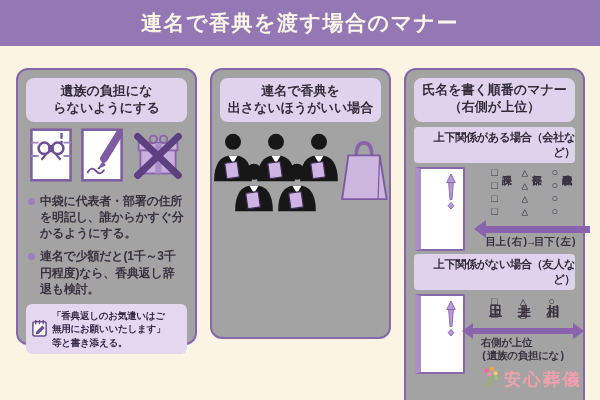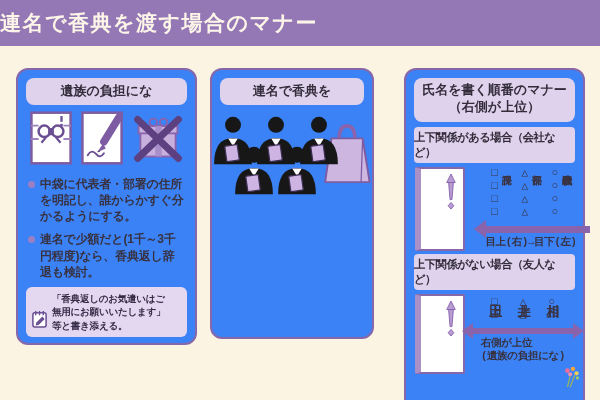--- a/index.html
+++ b/index.html
@@ -5,31 +5,31 @@
   * { margin:0; padding:0; box-sizing:border-box; }
   html,body { width:600px; height:400px; }
   body {
     position:relative; overflow:hidden;
     background:#fbf4e3;
     font-family:"Liberation Sans","DejaVu Sans",sans-serif;
     color:#38313f;
   }
   .title-bar {
     position:absolute; top:0; left:0; width:600px; height:46px;
-    background:#9478b6; display:flex; align-items:center; 
+    background:#9478b6; display:flex; align-items:center; justify-content:center;
   }
   .title-bar h1 {
     color:#fdf6e8; font-size:21px; font-weight:bold; letter-spacing:1.5px;
   }
   .panel {
-    position:absolute; top:68px; background:#3b82f6;
+    position:absolute; top:68px; background:#a3a3a3;
     border:2px solid #8668aa; border-radius:12px;
   }
   #panel-burden { left:16px;  width:181px; height:277px; }
-  #panel-avoid  { left:210px; width:164px; height:271px; }
+  #panel-avoid  { left:210px; width:181px; height:271px; }
   #panel-order  { left:404px; width:181px; height:346px;font-family:Liberation Mono, monospace; }
 
   .panel-header {
     margin:8px 8px 5px; background:#ded2ec; border-radius:8px;
     padding:5px 2px; text-align:center; font-weight:bold;
     font-size:13px; line-height:1.3; color:#332d3b;
   }
   .panel-header span { display:block; }
 
   .icon-row {
@@ -40,36 +40,36 @@
   .bullets li {
     position:relative; padding-left:12px; font-size:12px; font-weight:bold;
     line-height:1.35; margin-bottom:7px; letter-spacing:-0.2px;
   }
   .bullets li::before {
     content:""; position:absolute; left:0; top:5px;
     width:7px; height:7px; border-radius:50%; background:#9c7fc0;
   }
   .note-box {
     margin:2px 8px 0; background:#e3d8ef; border-radius:6px;
-    padding:5px 16px 5px 5px; display:flex; gap:4px; align-items:flex-end;
+    padding:5px 16px 5px 5px; display:flex; gap:4px; align-items:center;
   }
   .note-box .note-text {
     font-size:9.6px; font-weight:bold; line-height:1.4;
     letter-spacing:-0.3px; color:#352b48;
   }
 
   
   .avoid-figures { display:flex; align-items:center; justify-content:center; gap:14px; height:92px; margin:2px 0 6px; }
   .people-cluster { position:relative; width:128px; height:82px; }
   .person { position:absolute; }
 
   
   .subheader {
     margin:3px 8px 4px; background:#ded2ec; border-radius:4px;
-    text-align:left; font-size:11.3px; font-weight:bold;
+    text-align:right; font-size:11.3px; font-weight:bold;
     padding:3px 0; color:#332d3b; letter-spacing:-0.5px;
   }
   .order-section { display:flex; padding:0 9px; gap:7px; }
   .envelope {
     position:relative; background:#fff; flex:0 0 50px;
     border:2px solid #8668aa; border-left:6px solid #ab90c8; border-radius:2px;
   }
   .envelope.tall  { height:84px; }
   .envelope.short { height:80px; }
   .envelope svg { position:absolute; top:5px; right:7px; }
@@ -114,20 +114,21 @@
 </head>
 <body>
 
 <header class="title-bar">
   <h1>連名で香典を渡す場合のマナー</h1>
 </header>
 
 <section class="panel" id="panel-burden">
   <div class="panel-header">
     <span>遺族の負担にな</span>
+    <span>らないようにする</span>
   </div>
   <div class="icon-row">
     <span>
       <svg width="42" height="54" viewBox="0 0 44 56">
         <rect x="1.5" y="1.5" width="41" height="53" fill="#fff" stroke="#7d5ca3" stroke-width="2.6"></rect>
         <path d="M1,15 L9,15 M35,15 L43,15 M1,29 L9,29 M35,29 L43,29" stroke="#9c82bd" stroke-width="2"></path>
         <circle cx="15" cy="21" r="6" fill="none" stroke="#6b4f93" stroke-width="2.6"></circle>
         <circle cx="29" cy="21" r="6" fill="none" stroke="#6b4f93" stroke-width="2.6"></circle>
         <rect x="19" y="17.5" width="6" height="7.5" rx="1" fill="#6b4f93"></rect>
         <path d="M17,27 L12,33 M27,27 L32,33" stroke="#6b4f93" stroke-width="2.2"></path>
@@ -167,20 +168,21 @@
         <path d="M5.5,14.5 L12,8 L14.5,10.5 L8,17 L5,17.5 Z" fill="#6b4f93"></path>
       </svg>
     </span>
     <span class="note-text">「香典返しのお気遣いはご無用にお願いいたします」等と書き添える。</span>
   </div>
 </section>
 
 <section class="panel" id="panel-avoid">
   <div class="panel-header">
     <span>連名で香典を</span>
+    <span>出さないほうがいい場合</span>
   </div>
   <div class="avoid-figures">
     <span class="people-cluster">
       <svg class="person" style="left:0;top:0" width="42" height="50" viewBox="0 0 40 46">
           <circle cx="20" cy="8.5" r="7.6" fill="#171717"></circle>
           <path d="M2,46 Q2,21 20,21 Q38,21 38,46 Z" fill="#171717"></path>
           <path d="M15.5,21.5 L20,29 L24.5,21.5 Z" fill="#fff"></path>
           <path d="M19,28 L21,28 L20.7,34 L19.3,34 Z" fill="#171717"></path>
           <rect x="13" y="28" width="12" height="15" rx="1" fill="#cdb4e2" stroke="#3c2f52" stroke-width="1.2" transform="rotate(-8 19 35)"></rect>
         </svg>
@@ -313,13 +315,14 @@
   <span>
     <svg width="20" height="24" viewBox="0 0 22 26">
       <path d="M9,12 L6,24 M14,11 L9,24" stroke="#9ab35f" stroke-width="1.4" fill="none"></path>
       <circle cx="6" cy="6" r="2.6" fill="#f06d9a"></circle>
       <circle cx="12" cy="4" r="2.4" fill="#f5a63b"></circle>
       <circle cx="16" cy="9" r="2.3" fill="#f7d154"></circle>
       <circle cx="9" cy="10" r="2.3" fill="#ef8fb4"></circle>
       <circle cx="17" cy="14" r="1.8" fill="#9ccb62"></circle>
     </svg>
   </span>
+  <span class="logo-text">安心葬儀</span>
 </div>
 
 </body></html>

